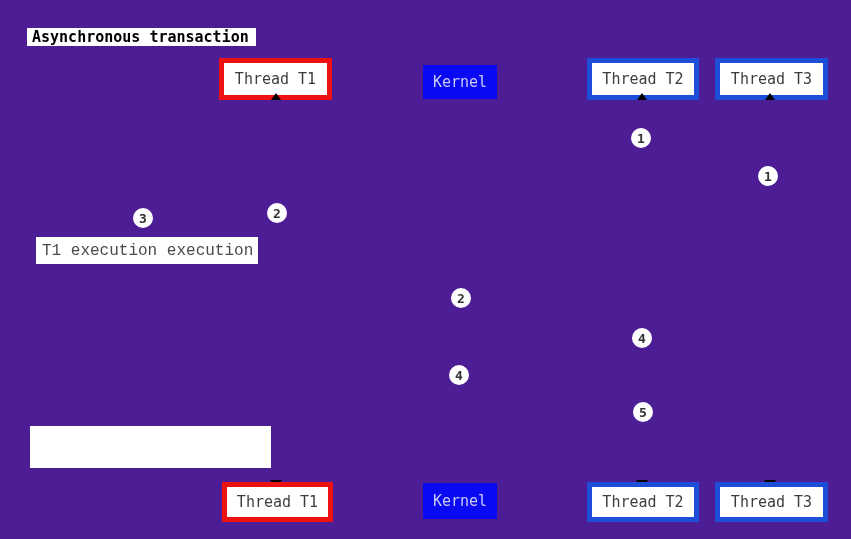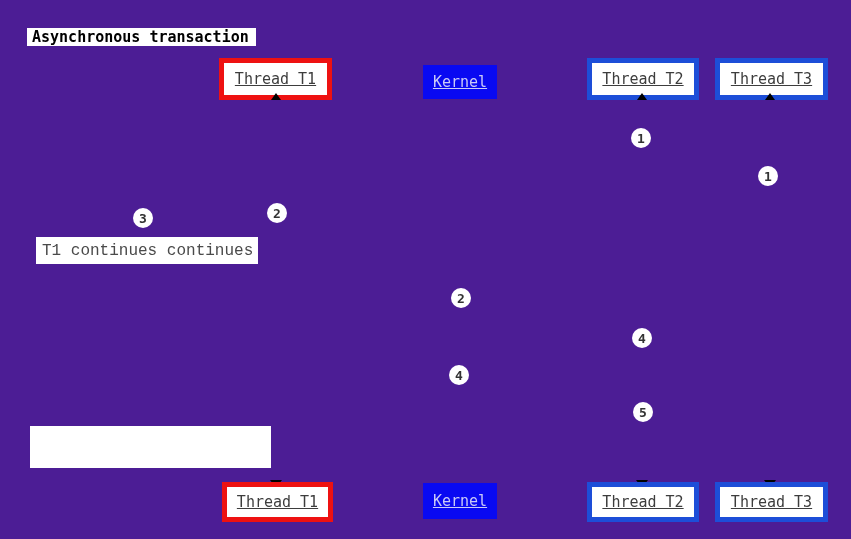--- a/index.html
+++ b/index.html
@@ -27,21 +27,20 @@
   .actor {
     position: absolute;
     box-sizing: border-box;
     background: #fff;
     display: flex;
     align-items: center;
     justify-content: center;
     font: 15px "DejaVu Sans Mono", monospace;
     color: #3d3d3d;
     white-space: nowrap;
-    text-decoration: underline;
   }
   .actor.red    { border: 5px solid #ee1111; }
   .actor.blue   { border: 5px solid #1d4ed8; }
   .actor.kernel { background: #0909f2; border: none; color: #c9c9f7; }
   
   .seq {
     position: absolute;
     width: 20px; height: 20px;
     border-radius: 50%;
     background: #fff;
@@ -96,21 +95,21 @@
 
   <div class="seq" style="left:631px; top:128px;">1</div>
   <div class="seq" style="left:758px; top:166px;">1</div>
   <div class="seq" style="left:267px; top:203px;">2</div>
   <div class="seq" style="left:133px; top:208px;">3</div>
   <div class="seq" style="left:451px; top:288px;">2</div>
   <div class="seq" style="left:632px; top:328px;">4</div>
   <div class="seq" style="left:449px; top:365px;">4</div>
   <div class="seq" style="left:633px; top:402px;">5</div>
 
-  <div class="note" style="left:36px; top:237px; width:222px; height:27px;">T1 continues continues</div>
+  <div class="note" style="left:36px; top:237px; width:222px; height:27px;">T1 execution execution</div>
   <div class="note" style="left:30px; top:426px; width:241px; height:42px;"></div>
 
   <div class="notch-down big" style="left:270px; top:480px;"></div>
   <div class="notch-down big" style="left:636px; top:480px;"></div>
   <div class="notch-down big" style="left:764px; top:480px;"></div>
 
   <div class="actor red" style="left:222px; top:482px; width:111px; height:40px;">Thread T1</div>
   <div class="actor kernel" style="left:423px; top:483px; width:74px; height:36px;">Kernel</div>
   <div class="actor blue" style="left:587px; top:482px; width:112px; height:40px;">Thread T2</div>
   <div class="actor blue" style="left:715px; top:482px; width:113px; height:40px;">Thread T3</div>

